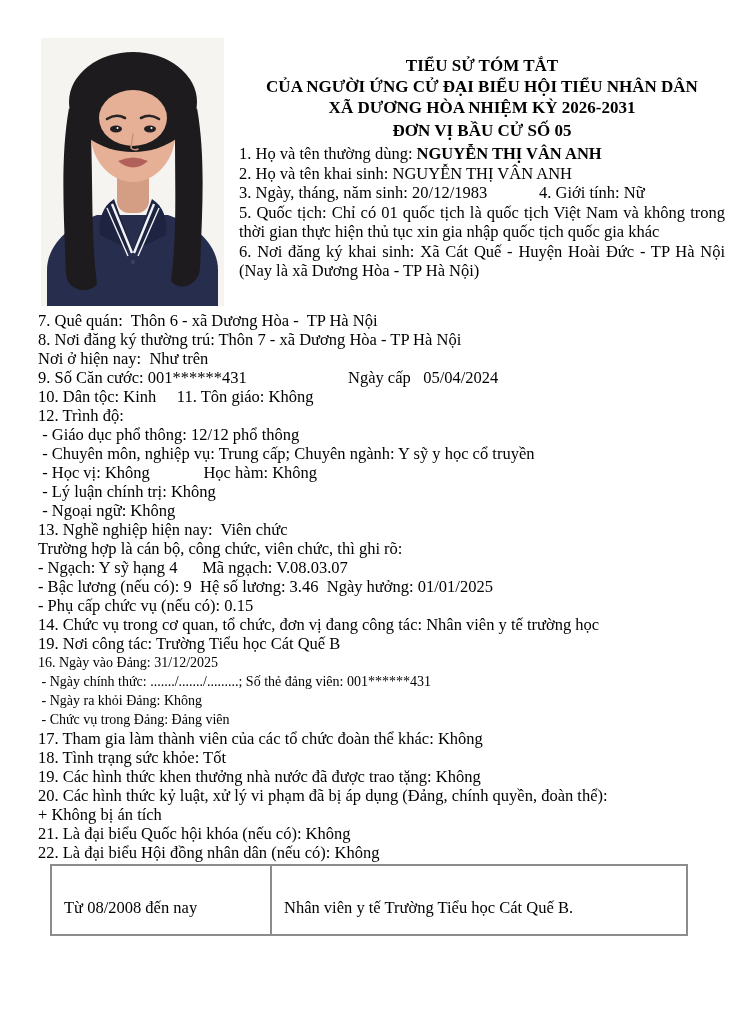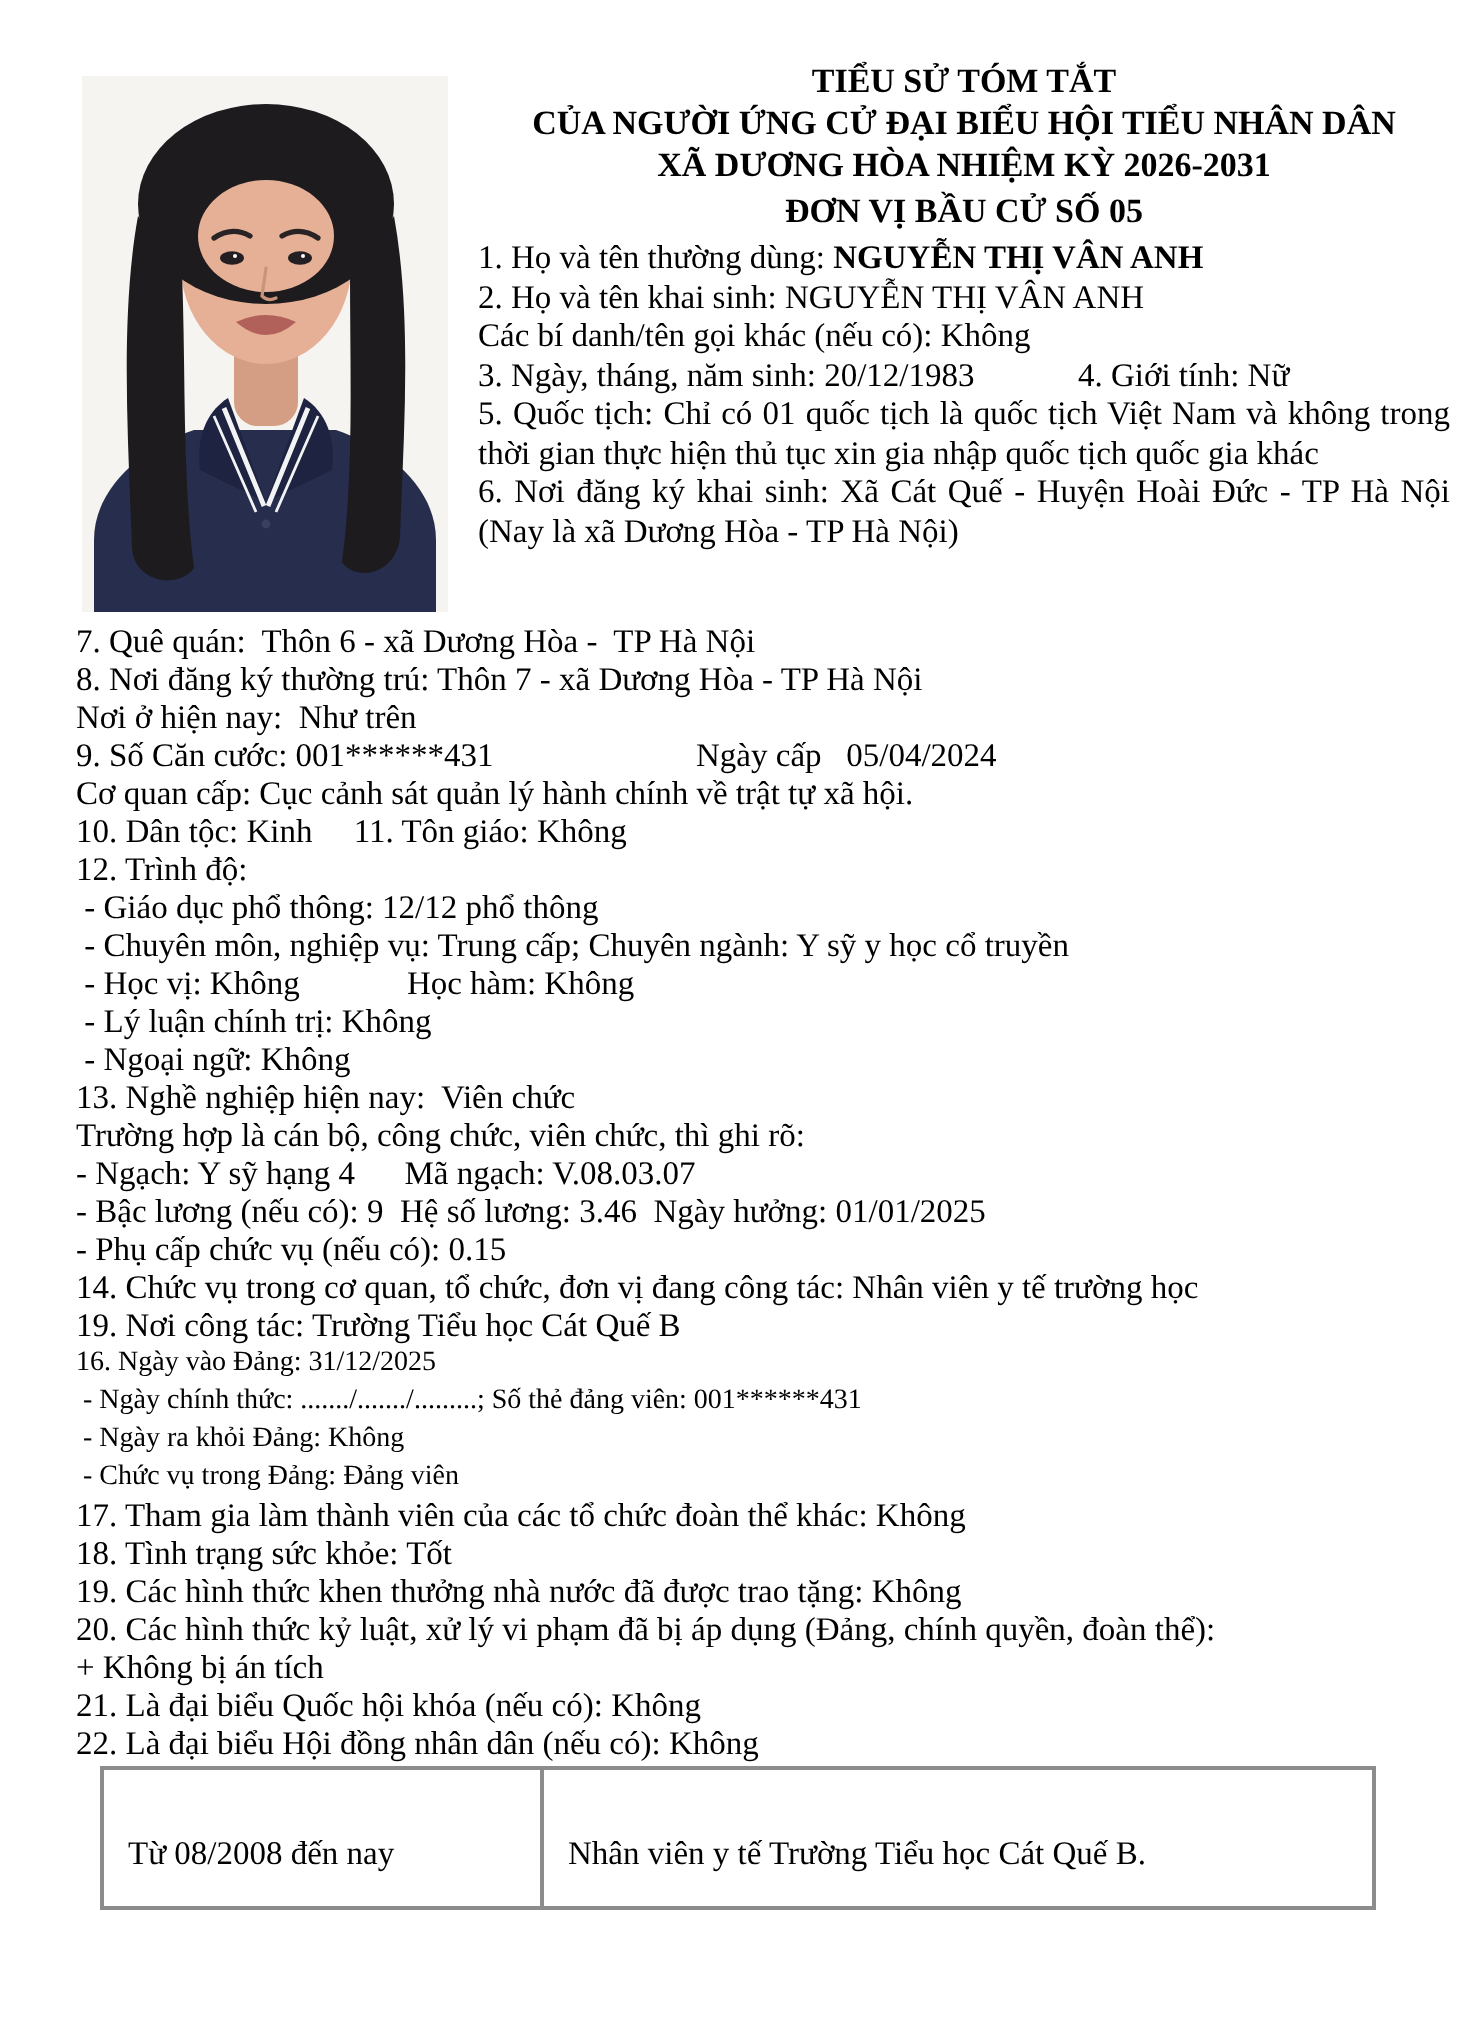--- a/index.html
+++ b/index.html
@@ -3,21 +3,21 @@
 <meta charset="utf-8">
 <style>
   html,body{margin:0;padding:0;background:#ffffff;}
   .page{
     width:740px;height:1010px;box-sizing:border-box;
     background:#ffffff;color:#000000;
     font-family:"Liberation Serif","DejaVu Serif",serif;
     padding:30px 15px 0 38px;position:relative;overflow:hidden;
   }
   
-  .top{display:flex;align-items:flex-start;margin-bottom:5px;font-family:Liberation Serif, serif;}
+  .top{display:flex;align-items:center;margin-bottom:5px;font-family:Liberation Serif, serif;}
   .photo-box{width:185px;flex:0 0 185px;margin:8px 14px 0 2px;}
   .photo-box svg{display:block;}
   .rightcol{flex:1;min-width:0;}
   .hdr{ text-align:center;font-weight:bold;font-size:17px;line-height:21px;white-space:nowrap;}
   .hdr-unit{margin-top:2px;margin-bottom:3px;}
   .item{font-size:16.5px;line-height:19.5px;white-space:pre-wrap;}
   .item.just{white-space:normal;text-align:justify;}
   .b{font-weight:bold;}
   .cols{display:flex;}
   .cols .c1{flex:0 0 auto;white-space:pre-wrap;}
@@ -82,39 +82,37 @@
     </div>
 
     <div class="rightcol">
       <div class="hdr">TIỂU SỬ TÓM TẮT</div>
       <div class="hdr">CỦA NGƯỜI ỨNG CỬ ĐẠI BIỂU HỘI TIỂU NHÂN DÂN</div>
       <div class="hdr">XÃ DƯƠNG HÒA NHIỆM KỲ 2026-2031</div>
       <div class="hdr hdr-unit">ĐƠN VỊ BẦU CỬ SỐ 05</div>
 
       <div class="item"><span>1. Họ và tên thường dùng: </span><span class="b">NGUYỄN THỊ VÂN ANH</span></div>
       <div class="item">2. Họ và tên khai sinh: NGUYỄN THỊ VÂN ANH</div>
-      <div class="item">Các bí danh/tên gọi khác (nếu có): Không</div>
       <div class="item cols">
         <span class="c1 w300">3. Ngày, tháng, năm sinh: 20/12/1983</span>
         <span>4. Giới tính: Nữ</span>
       </div>
       <div class="item just">5. Quốc tịch: Chỉ có 01 quốc tịch là quốc tịch Việt Nam và không trong thời gian thực hiện thủ tục xin gia nhập quốc tịch quốc gia khác</div>
       <div class="item just">6. Nơi đăng ký khai sinh: Xã Cát Quế - Huyện Hoài Đức - TP Hà Nội (Nay là xã Dương Hòa - TP Hà Nội)</div>
     </div>
   </div>
 
   <div class="bodysec">
     <div class="ln">7. Quê quán:  Thôn 6 - xã Dương Hòa -  TP Hà Nội</div>
     <div class="ln">8. Nơi đăng ký thường trú: Thôn 7 - xã Dương Hòa - TP Hà Nội</div>
     <div class="ln">Nơi ở hiện nay:  Như trên</div>
     <div class="ln cols">
       <span class="c1 w310">9. Số Căn cước: 001******431</span>
       <span>Ngày cấp   05/04/2024</span>
     </div>
-    <div class="ln">Cơ quan cấp: Cục cảnh sát quản lý hành chính về trật tự xã hội.</div>
     <div class="ln">10. Dân tộc: Kinh     11. Tôn giáo: Không</div>
     <div class="ln">12. Trình độ:</div>
     <div class="ln"> - Giáo dục phổ thông: 12/12 phổ thông</div>
     <div class="ln"> - Chuyên môn, nghiệp vụ: Trung cấp; Chuyên ngành: Y sỹ y học cổ truyền</div>
     <div class="ln"> - Học vị: Không             Học hàm: Không</div>
     <div class="ln"> - Lý luận chính trị: Không</div>
     <div class="ln"> - Ngoại ngữ: Không</div>
     <div class="ln">13. Nghề nghiệp hiện nay:  Viên chức</div>
     <div class="ln">Trường hợp là cán bộ, công chức, viên chức, thì ghi rõ:</div>
     <div class="ln">- Ngạch: Y sỹ hạng 4      Mã ngạch: V.08.03.07</div>

